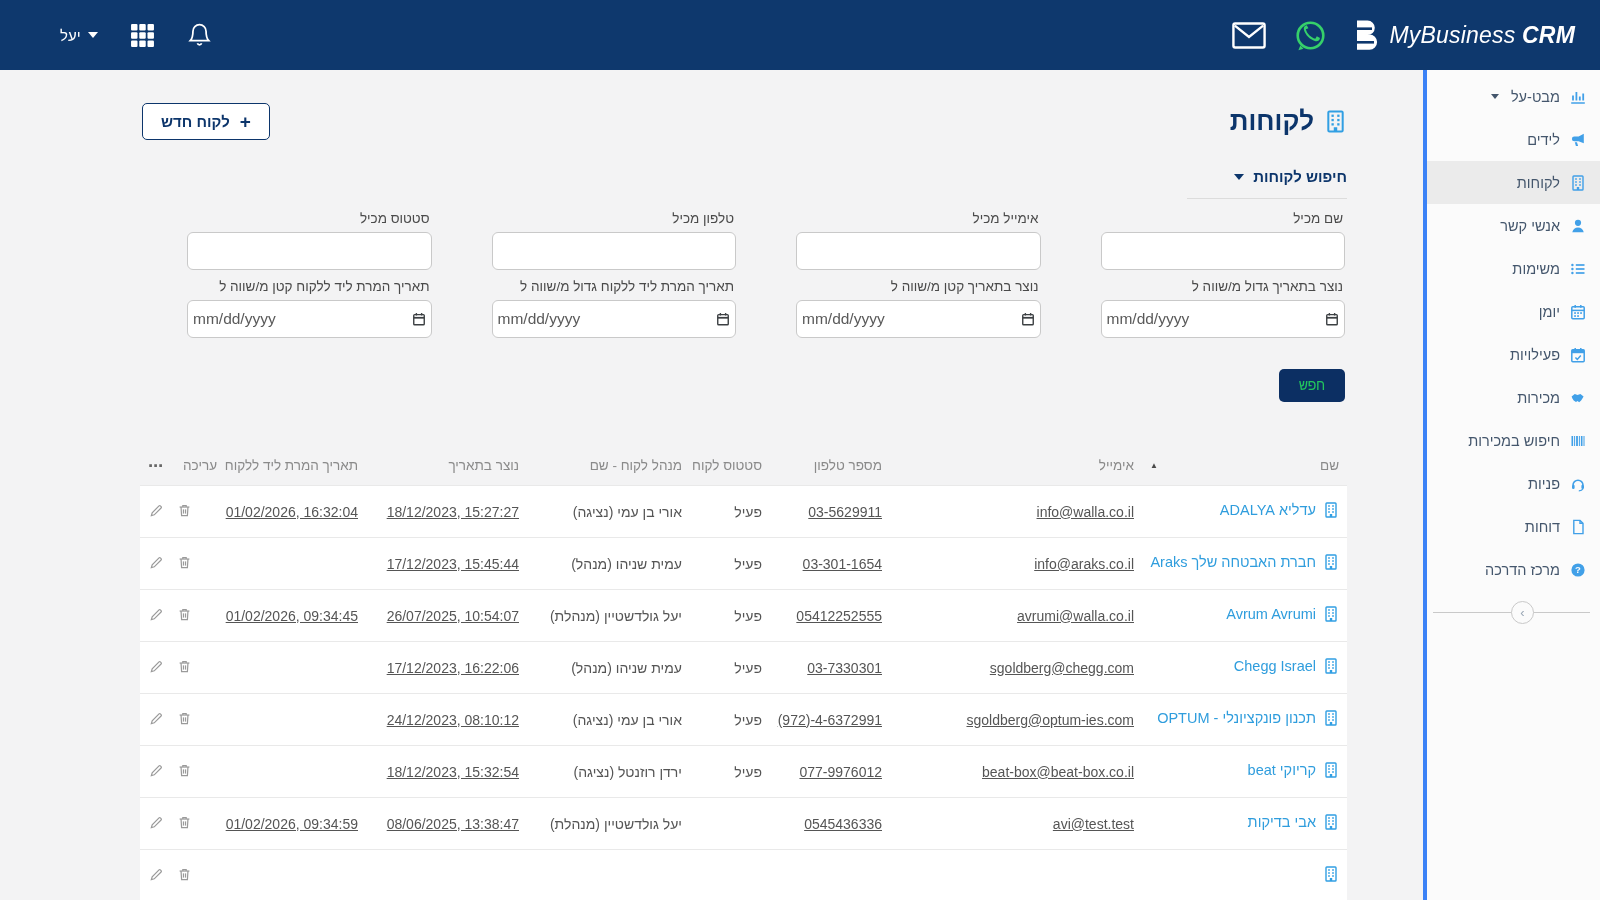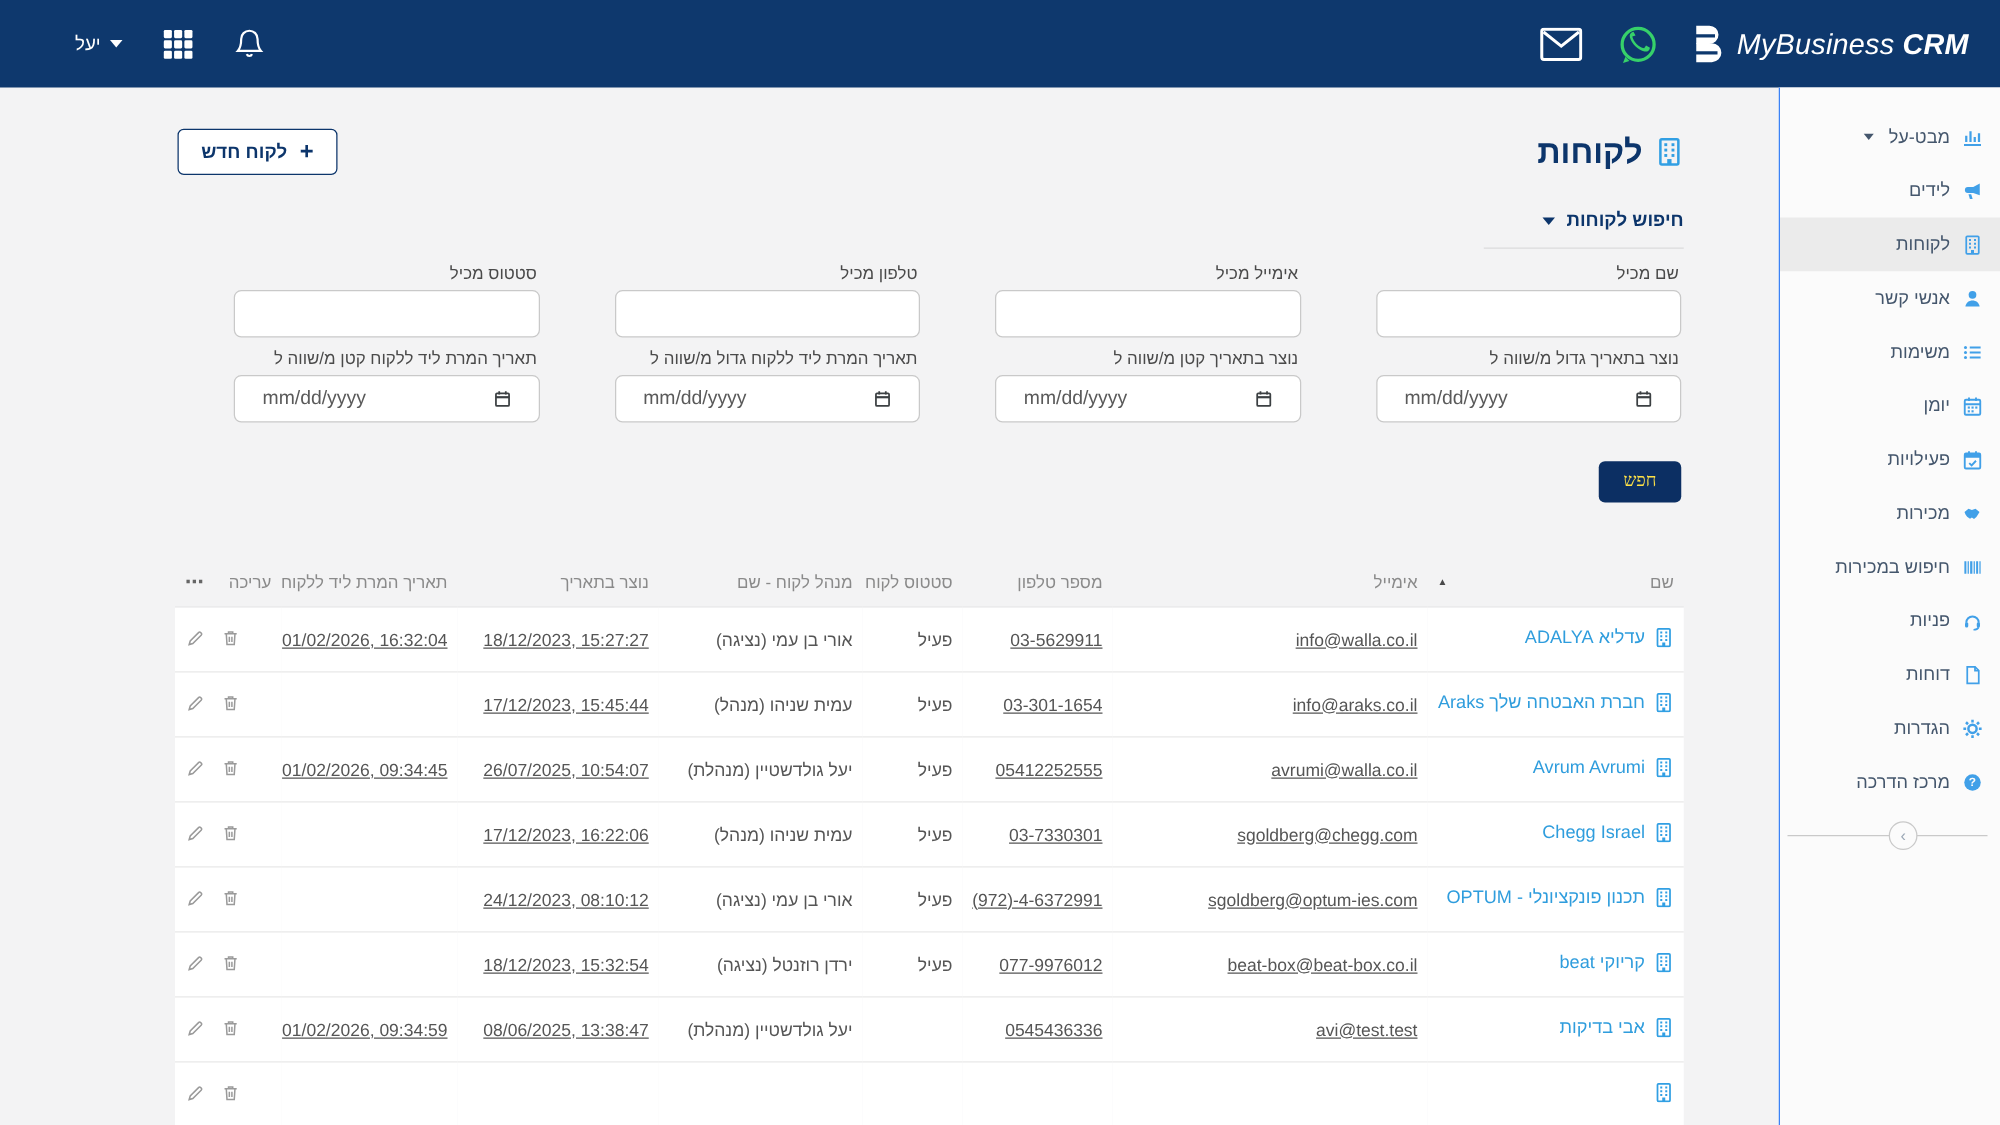--- a/index.html
+++ b/index.html
@@ -14,21 +14,21 @@
   .brand-text b { font-weight:700; }
   .nav-icon { display:flex; align-items:center; cursor:pointer; }
   .nav-left { display:flex; align-items:center; gap:32px; }
   .user-menu { display:flex; align-items:center; gap:7px; color:#fff; font-size:15px; cursor:pointer; }
   .caret-down-w { width:0;height:0;border-left:5px solid transparent;border-right:5px solid transparent;border-top:6px solid #fff; }
 
   
   .shell { display:flex; height:830px; }
 
   
-  .sidebar { width:177px; background:#fbfbfb; border-left:1px solid #3b82f6; flex:none; padding-top:18px; }
+  .sidebar { width:177px; background:#fbfbfb; border-left:4px solid #3b82f6; flex:none; padding-top:5px; }
   .side-item { height:43px; display:flex; align-items:center; gap:9px; padding:0 14px; font-size:14.5px; color:#44566c; cursor:pointer; white-space:nowrap; }
   .side-item.active { background:#ebebeb; }
   .side-item .sicon { color:#41a0e8; width:17px; height:17px; display:flex; align-items:center; flex:none; }
   .side-item .sicon svg { width:16px; height:16px; }
   .side-caret { width:0;height:0;border-left:4px solid transparent;border-right:4px solid transparent;border-top:5px solid #44566c; margin-right:3px; }
   .side-toggle { position:relative; margin-top:10px; height:24px; }
   .side-toggle .line { position:absolute; top:11px; right:10px; left:6px; height:1px; background:#c9c9c9; }
   .side-toggle .knob { position:absolute; top:0; right:66px; width:23px; height:23px; border:1px solid #c9c9c9; border-radius:50%; background:#fbfbfb; color:#9aa7b5; display:flex; align-items:center; justify-content:center; font-size:13px; cursor:pointer; }
 
   
@@ -42,24 +42,24 @@
 
   .search-sec { margin-top:28px; }
   .search-head { display:inline-flex; align-items:center; gap:9px; color:#0c356b; font-size:15px; font-weight:600; cursor:pointer; }
   .caret-down-n { width:0;height:0;border-left:5px solid transparent;border-right:5px solid transparent;border-top:6px solid #0c356b; }
   .search-underline { width:160px; height:1px; background:#dcdcdc; margin-top:12px; }
 
   .filters { display:grid; grid-template-columns:repeat(4,1fr); column-gap:60px; width:1158px; margin-right:2px; margin-top:2px; }
   .fcol label { display:block; font-size:13.5px; color:#4a4a4a; margin:10px 2px 6px; }
   .fcol input[type=text] { width:100%; height:38px; border:1px solid #c9c9c9; border-radius:6px; background:#fff; padding:0 10px; font-family:inherit; font-size:15px; color:#333; outline:none; }
   .fcol label.second { margin-top:9px; }
-  .dateinput { height:38px; border:1px solid #c9c9c9; border-radius:6px; background:#fff; display:flex; direction:ltr; align-items:center; justify-content:space-between; padding:0 22px; color:#5a5a5a; font-size:15.5px; cursor:text; }
+  .dateinput { height:38px; border:1px solid #c9c9c9; border-radius:6px; background:#fff; display:flex; direction:ltr; align-items:center; justify-content:space-between; padding:0 5px; color:#5a5a5a; font-size:15.5px; cursor:text; }
   .dateinput .cal { display:flex; color:#3c4043; }
 
-  .btn-search { width:66px; height:33px; margin:31px 2px 0 0; background:#0c2f63; color:#fde047; border:none; border-radius:5px; font-size:14.5px; font-family:Liberation Serif, serif; cursor:pointer; display:block; }
+  .btn-search { width:66px; height:33px; margin:31px 2px 0 0; background:#0c2f63; color:#22c55e; border:none; border-radius:5px; font-size:14.5px; font-family:Liberation Mono, monospace; cursor:pointer; display:block; }
 
   
   .tablewrap { margin-top:43px; width:1207px; }
   table { width:100%; border-collapse:collapse; table-layout:fixed; }
   th { font-size:13.5px; color:#8a8a8a; font-weight:400; text-align:right; padding:13px 8px 12px; white-space:nowrap; }
   .th-flex { display:flex; align-items:center; justify-content:space-between; }
   .sort-asc { font-size:8px; color:#4a4a4a; }
   .col-menu { font-size:15px; font-weight:700; color:#666; letter-spacing:1px; line-height:.4; cursor:pointer; }
   td { height:52px; background:#fff; border-top:1px solid #e9e9e9; font-size:14px; color:#555; padding:0 8px; text-align:right; white-space:nowrap; }
   td.c-name a { color:#2f9ddd; text-decoration:none; font-size:14.5px; display:inline-flex; align-items:center; gap:7px; cursor:pointer; }
@@ -268,38 +268,20 @@
             <svg viewBox="0 0 16 16">
               <path d="M3.8 1.4h6.2l3 3v10.2H3.8z" fill="none" stroke="currentColor" stroke-width="1.4"></path>
               <path d="M10 1.4v3h3" fill="none" stroke="currentColor" stroke-width="1.4"></path>
             </svg>
           </span>
           <span>דוחות</span>
         </div>
         <div class="side-item">
           <span class="sicon">
             <svg viewBox="0 0 16 16">
-              <circle cx="8" cy="8" r="3.3" fill="none" stroke="currentColor" stroke-width="2"></circle>
-              <g stroke="currentColor" stroke-width="2">
-                <line x1="8" y1="0.7" x2="8" y2="2.9"></line>
-                <line x1="8" y1="13.1" x2="8" y2="15.3"></line>
-                <line x1="0.7" y1="8" x2="2.9" y2="8"></line>
-                <line x1="13.1" y1="8" x2="15.3" y2="8"></line>
-                <line x1="2.8" y1="2.8" x2="4.4" y2="4.4"></line>
-                <line x1="11.6" y1="11.6" x2="13.2" y2="13.2"></line>
-                <line x1="13.2" y1="2.8" x2="11.6" y2="4.4"></line>
-                <line x1="4.4" y1="11.6" x2="2.8" y2="13.2"></line>
-              </g>
-            </svg>
-          </span>
-          <span>הגדרות</span>
-        </div>
-        <div class="side-item">
-          <span class="sicon">
-            <svg viewBox="0 0 16 16">
               <circle cx="8" cy="8" r="6.6" fill="currentColor"></circle>
               <text x="8" y="11.2" font-size="9.5" font-weight="bold" text-anchor="middle" fill="#fbfbfb">?</text>
             </svg>
           </span>
           <span>מרכז הדרכה</span>
         </div>
       </nav>
     <div class="side-toggle">
       <span class="line"></span>
       <span class="knob">›</span>

